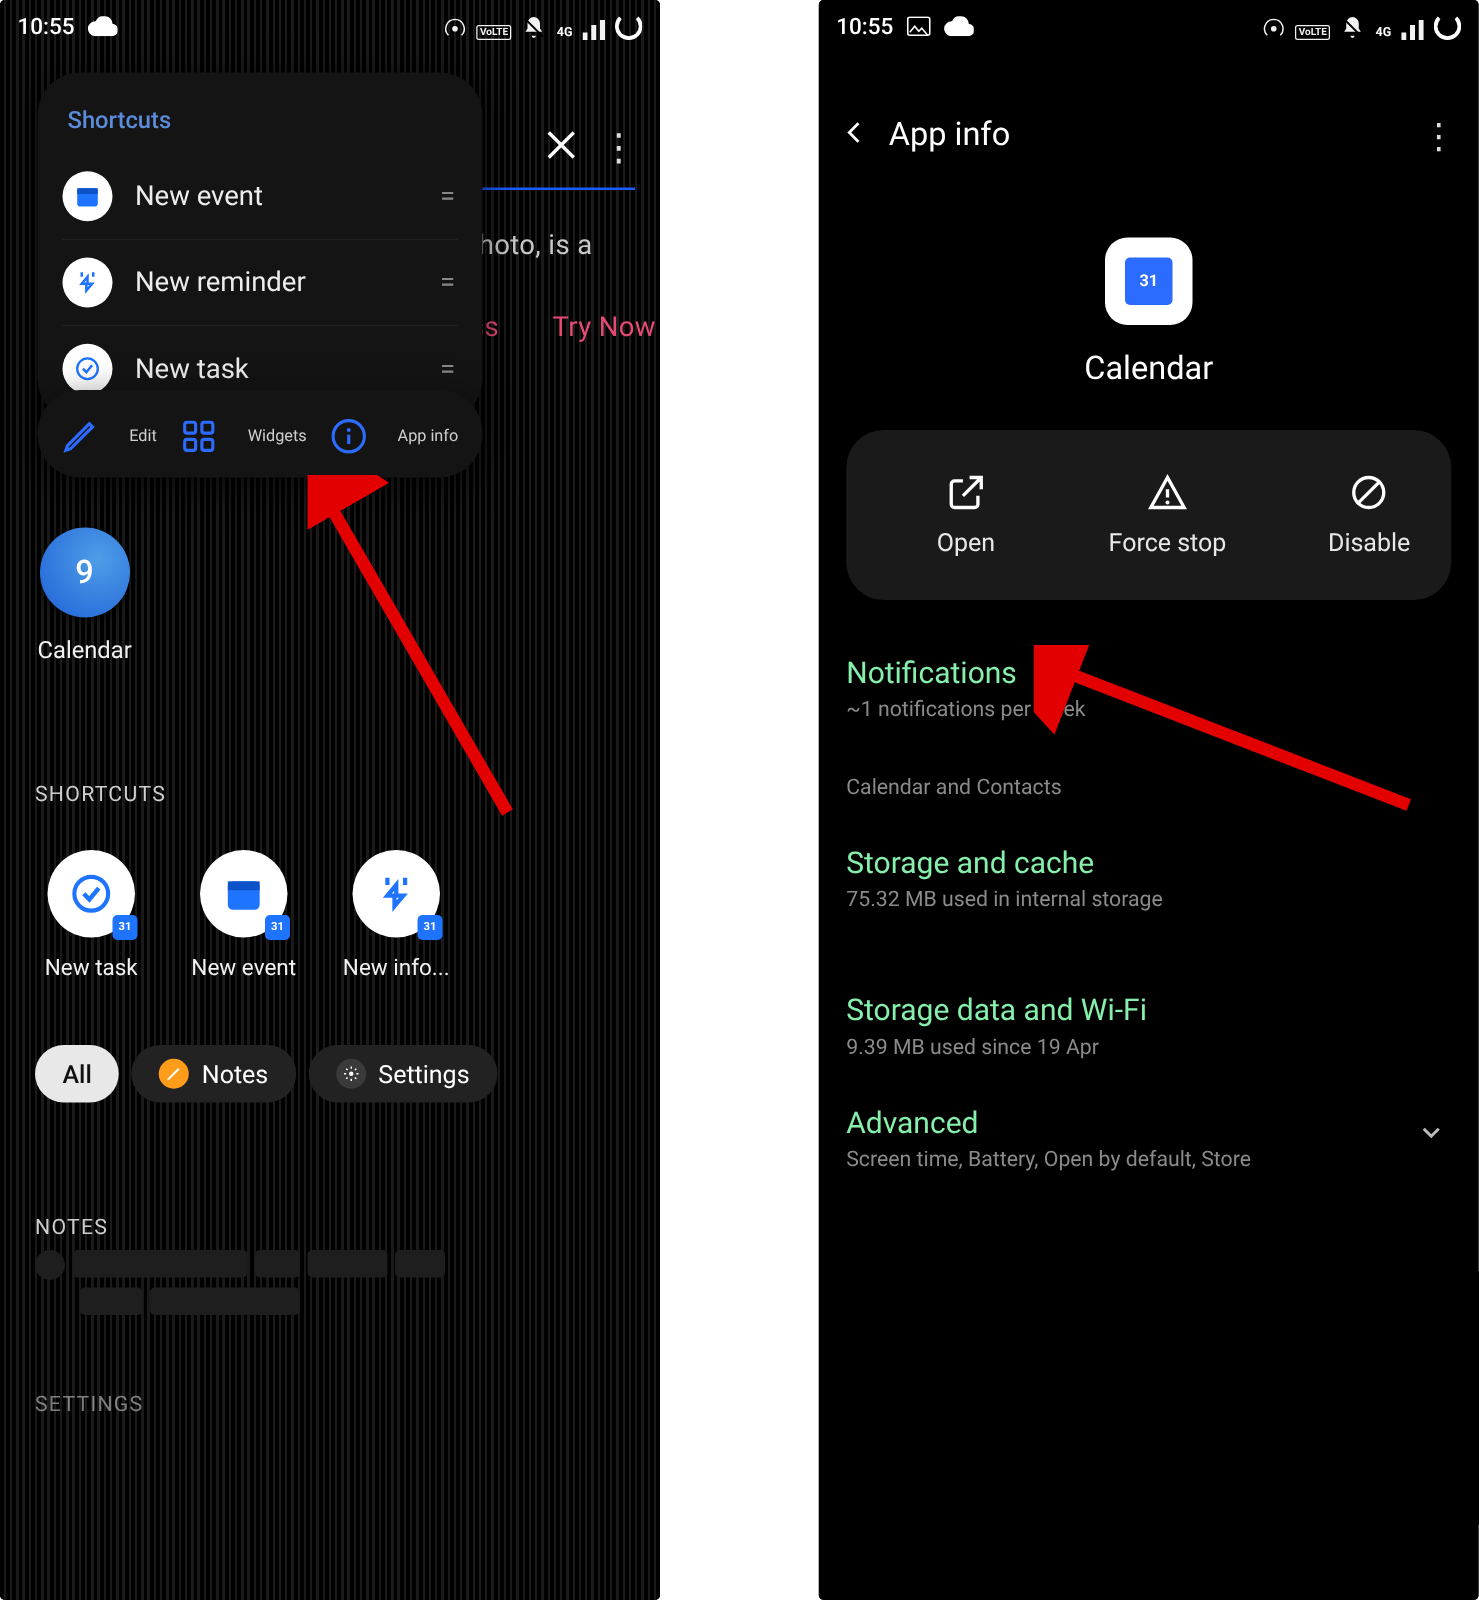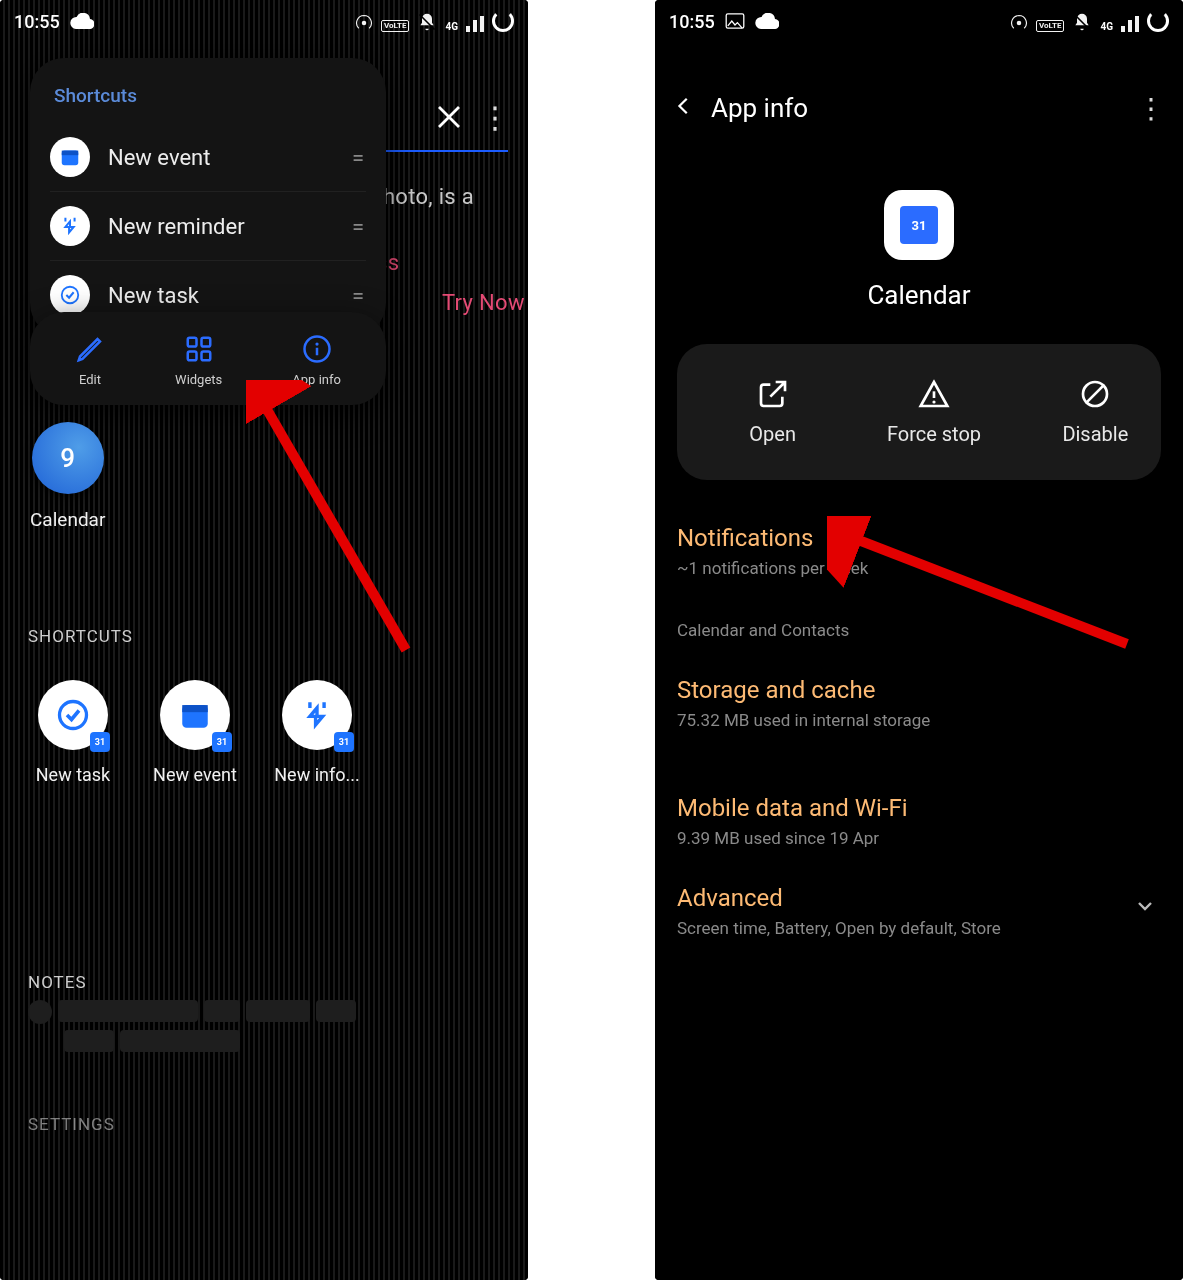--- a/index.html
+++ b/index.html
@@ -27,21 +27,21 @@
   }
   .spinner-arc {
     width: 22px; height: 22px; border: 3px solid #fff; border-top-color: transparent;
     border-radius: 50%;
   }
   
   .search-x { position:absolute; top:100px; right:64px; }
   .search-overflow { position:absolute; top:100px; right:18px; }
   .divider-blue { position:absolute; top:150px; left:384px; right:20px; height:2px; background:#1b5cff; }
   .bg-text { position:absolute; left:376px; color:#c9c9c9; font-size:22px; letter-spacing:.3px; }
-  .bg-link { color:#e44a74;margin-top:40px; }
+  .bg-link { color:#e44a74; }
   .popup {
     position: absolute; left: 30px; top: 58px; width: 356px;
     background: #141414; border-radius: 34px; padding: 18px 20px 8px;
     box-shadow: 0 8px 30px rgba(0,0,0,.6);
   }
   .popup-title { color:#5b8bd9; font-size:19px; font-weight:500; margin:8px 4px 16px; }
   .popup-row {
     display:flex; align-items:center; gap:18px; padding:14px 0;
   }
   .popup-row + .popup-row { border-top:1px solid rgba(255,255,255,.06); }
@@ -50,21 +50,21 @@
     display:flex; align-items:center; justify-content:center; flex:none;
   }
   .popup-label { font-size:22px; color:#ededed; flex:1; }
   .drag-handle { color:#888; font-size:22px; letter-spacing:2px; }
   .actions-card {
     position:absolute; left:30px; top:312px; width:356px;
     background:#141414; border-radius:34px; padding:22px 10px 18px;
     display:flex; justify-content:space-around;
     box-shadow:0 8px 30px rgba(0,0,0,.6);
   }
-  .action-item { display:flex; flex-direction:column; align-items:center; gap:8px; color:#2b6cff; }
+  .action-item { display:flex; flex-direction:row; align-items:center; gap:24px; color:#2b6cff; }
   .action-item span { color:#cfcfcf; font-size:13px; }
   .cal-widget { position:absolute; left:30px; top:422px; display:flex; flex-direction:column; align-items:center; }
   .cal-circle {
     width:72px; height:72px; border-radius:50%;
     background: radial-gradient(circle at 65% 35%, #4f9de8, #1e61d6);
     display:flex; align-items:center; justify-content:center;
     font-size:26px; font-weight:500; color:#fff;
     box-shadow:0 2px 8px rgba(0,0,0,.6);
   }
   .cal-label { margin-top:14px; font-size:19px; color:#f1f1f1; }
@@ -105,21 +105,21 @@
   .app-icon-inner { width:38px; height:38px; background:#2b6cff; border-radius:4px; color:#fff; font-size:13px; font-weight:700; display:flex; align-items:center; justify-content:center; }
   .app-name { font-size:26px; margin-top:20px; }
   .center-col { position:absolute; top:190px; left:0; right:0; display:flex; flex-direction:column; align-items:center; }
   .big-card {
     position:absolute; left:22px; right:22px; top:344px; height:136px;
     background:#1a1a1a; border-radius:30px; display:flex;
   }
   .big-card .c { flex:1; display:flex; flex-direction:column; align-items:center; justify-content:center; gap:12px;padding-left:30px; }
   .big-card .lbl { font-size:20px; color:#e8e8e8; }
   .setting { position:absolute; left:22px; right:22px; }
-  .setting h3 { font-size:24px; font-weight:400; color:#fdba74; }
+  .setting h3 { font-size:24px; font-weight:400; color:#86efac; }
   .setting p { font-size:17px; color:#8a8a8a; margin-top:6px; }
   .chev { position:absolute; right:4px; top:10px; }
 </style>
 </head>
 <body>
 
 <div class="phone phone-left">
   <div class="wallpaper-lines"></div>
 
   <div class="status-bar">
@@ -252,20 +252,42 @@
       <div class="sc-circle">
         <svg width="34" height="34" viewBox="0 0 24 24">
             <path fill="none" stroke="#1e74ff" stroke-width="2.4" d="M7 3v4m10-4v4M12 7l-5 6h4v6l5-6h-4z"></path>
           </svg>
         <span class="sc-mini">31</span>
       </div>
       <span class="sc-text">New info...</span>
     </div>
   </div>
 
+  <div class="pill-row">
+    <div class="pill active">
+      <span>All</span>
+    </div>
+    <div class="pill">
+      <span class="pill-ic ic-notes">
+        <svg width="14" height="14" viewBox="0 0 24 24">
+            <path fill="#fff" d="M3 21l3-1L20 6l-2-2L4 18z"></path>
+          </svg>
+      </span>
+      <span>Notes</span>
+    </div>
+    <div class="pill">
+      <span class="pill-ic ic-settings">
+        <svg width="14" height="14" viewBox="0 0 24 24">
+            <circle cx="12" cy="12" r="3" fill="#fff"></circle>
+            <path stroke="#fff" stroke-width="2" d="M12 2v3m0 14v3M2 12h3m14 0h3M5 5l2 2m10 10l2 2M19 5l-2 2M5 19l2-2"></path>
+          </svg>
+      </span>
+      <span>Settings</span>
+    </div>
+  </div>
 
   <div class="section-hdr" style="top:972px">NOTES</div>
   <div class="notes-mosaic">
     <div class="nb" style="width:24px;height:24px;border-radius:50%"></div>
     <div class="nb" style="width:140px;height:22px"></div>
     <div class="nb" style="width:36px;height:22px"></div>
     <div class="nb" style="width:64px;height:22px"></div>
     <div class="nb" style="width:40px;height:22px"></div>
     <div class="nb" style="width:50px;height:22px;margin-left:36px"></div>
     <div class="nb" style="width:120px;height:22px"></div>
@@ -363,21 +385,21 @@
     <p>~1 notifications per week</p>
   </div>
   <div class="setting" style="top:614px">
     <p>Calendar and Contacts</p>
   </div>
   <div class="setting" style="top:676px">
     <h3>Storage and cache</h3>
     <p>75.32 MB used in internal storage</p>
   </div>
   <div class="setting" style="top:794px">
-    <h3>Mobile data and Wi-Fi</h3>
+    <h3>Storage data and Wi-Fi</h3>
     <p>9.39 MB used since 19 Apr</p>
   </div>
   <div class="setting" style="top:884px">
     <h3>Advanced</h3>
     <p>Screen time, Battery, Open by default, Store</p>
     <span class="chev">
       <svg width="24" height="24" viewBox="0 0 24 24">
           <path d="M6 9l6 6 6-6" stroke="#bbb" stroke-width="2.4" fill="none"></path>
         </svg>
     </span>

